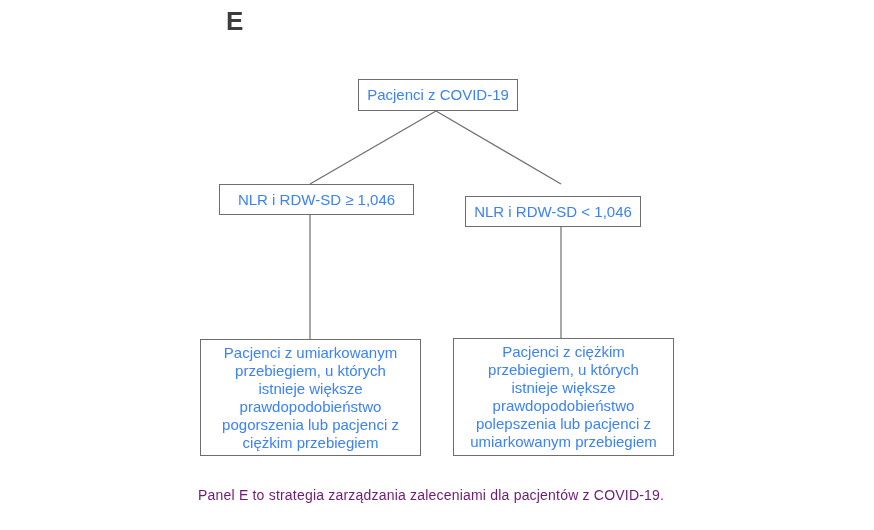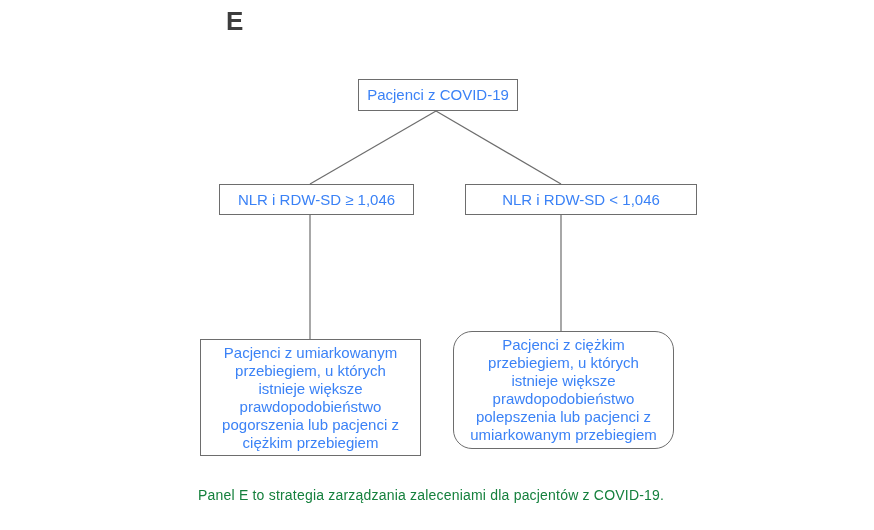--- a/index.html
+++ b/index.html
@@ -42,36 +42,36 @@
     display: flex;
     align-items: center;
     justify-content: center;
     text-align: center;
     font-size: 15px;
     line-height: 18px;
   }
 
   .node-root   { left: 358px; top: 79px;  width: 160px; height: 32px; }
   .branch-left  { left: 219px; top: 184px; width: 195px; height: 31px; }
-  .branch-right { left: 465px; top: 184px; width: 232px; height: 31px; }
+  .branch-right { left: 465px; top: 196px; width: 176px; height: 31px; }
 
   .outcome {
     white-space: pre-line;
     padding: 16px 2px;
   }
   .outcome-left  { left: 200px; top: 339px; width: 221px; height: 117px; }
-  .outcome-right { left: 453px; top: 331px; width: 221px; height: 118px; border-radius: 19px; }
+  .outcome-right { left: 453px; top: 338px; width: 221px; height: 118px; }
 
   .caption {
     position: absolute;
     left: 198px;
     top: 487px;
     width: 520px;
     font-size: 14px;
-    color: #15803d;
+    color: #701a75;
     letter-spacing: 0.2px;
   }
 </style>
 </head>
 <body>
 
 <div class="canvas">
 
   <div class="e-label">E</div>
 

